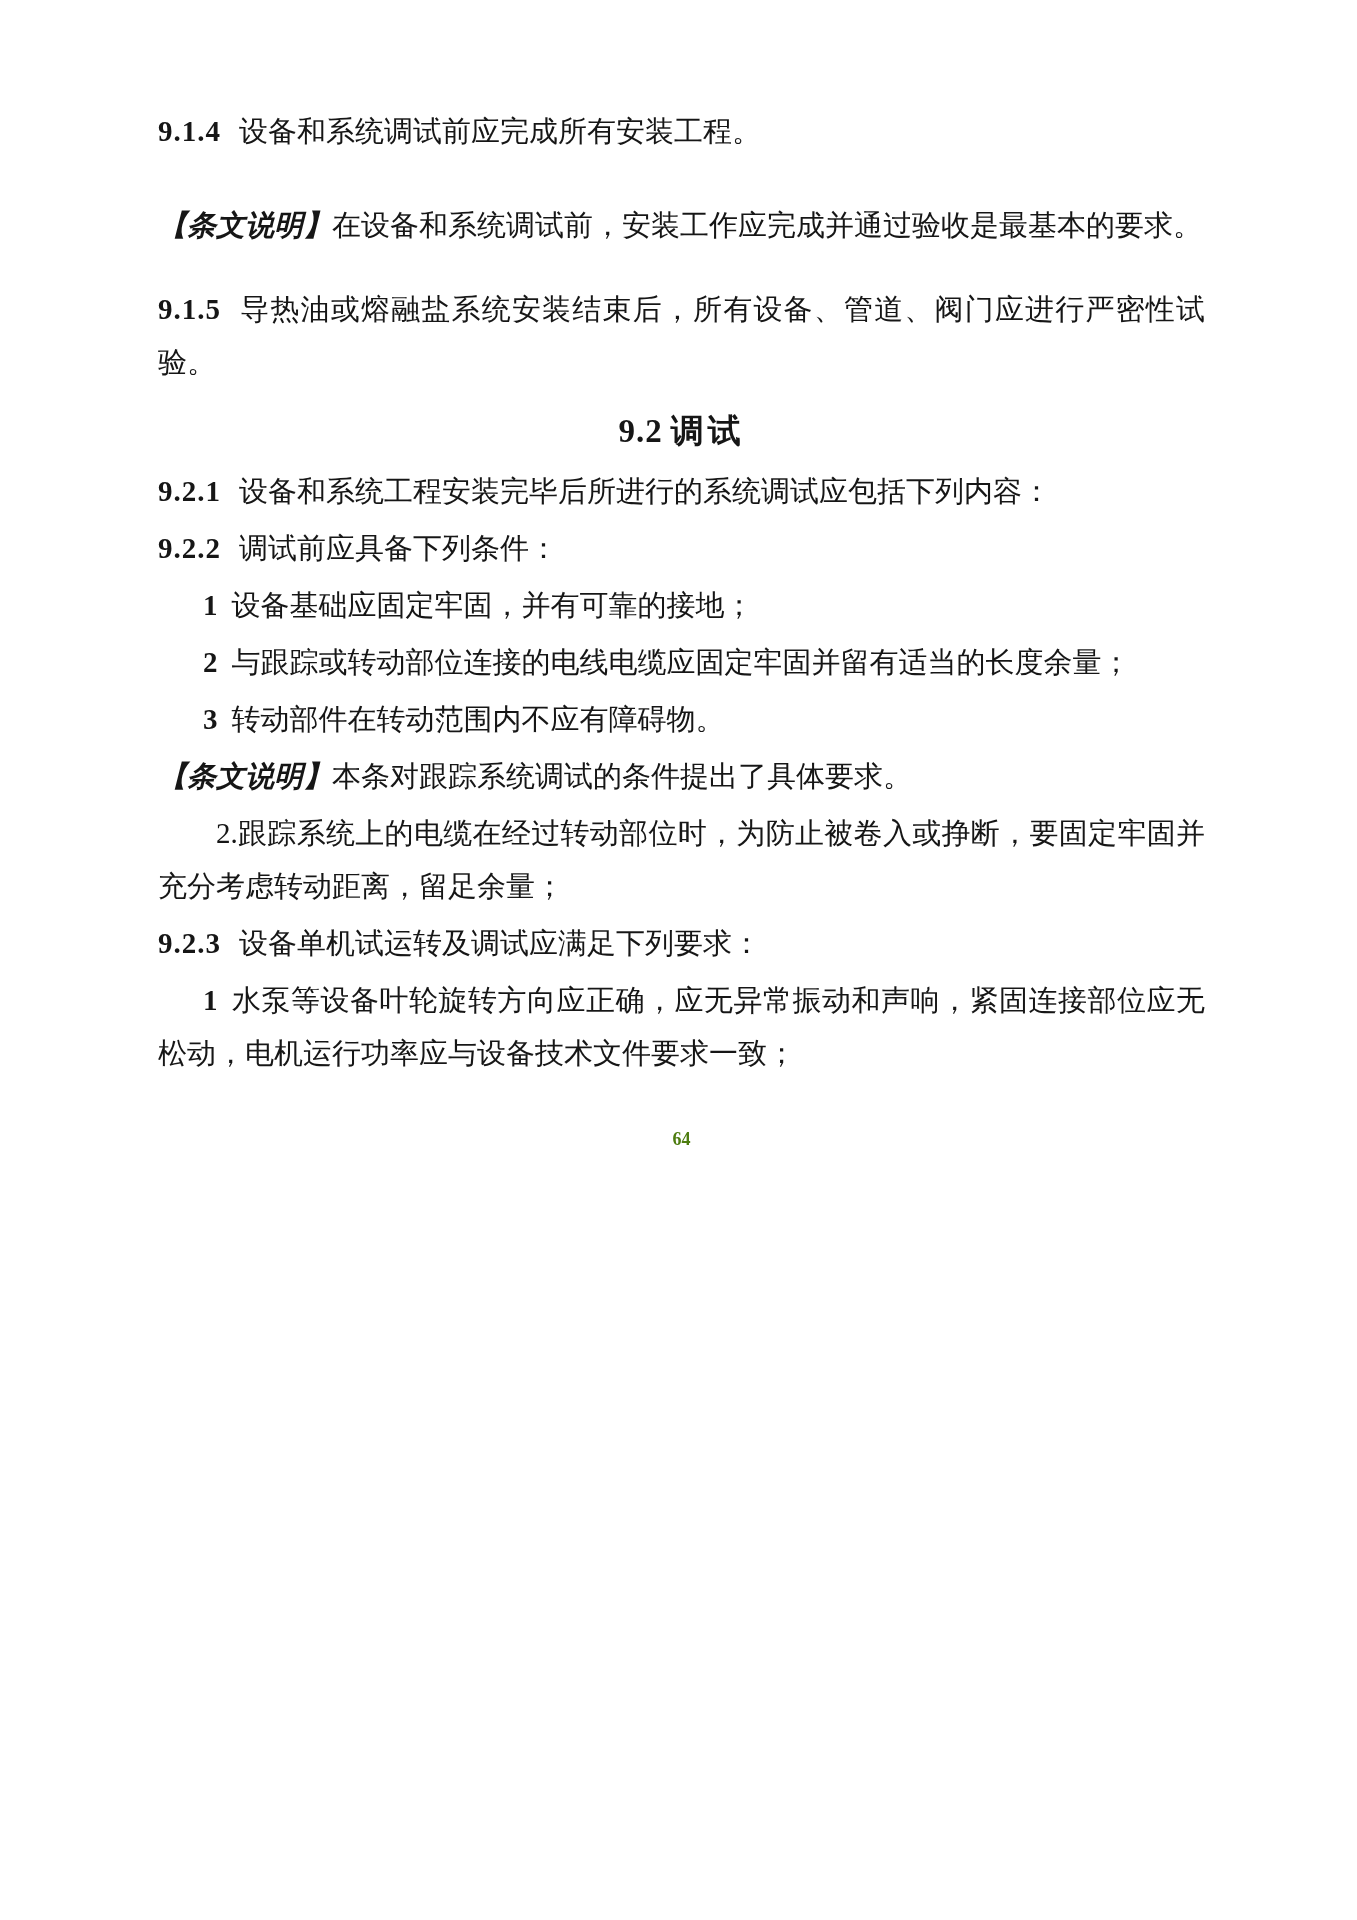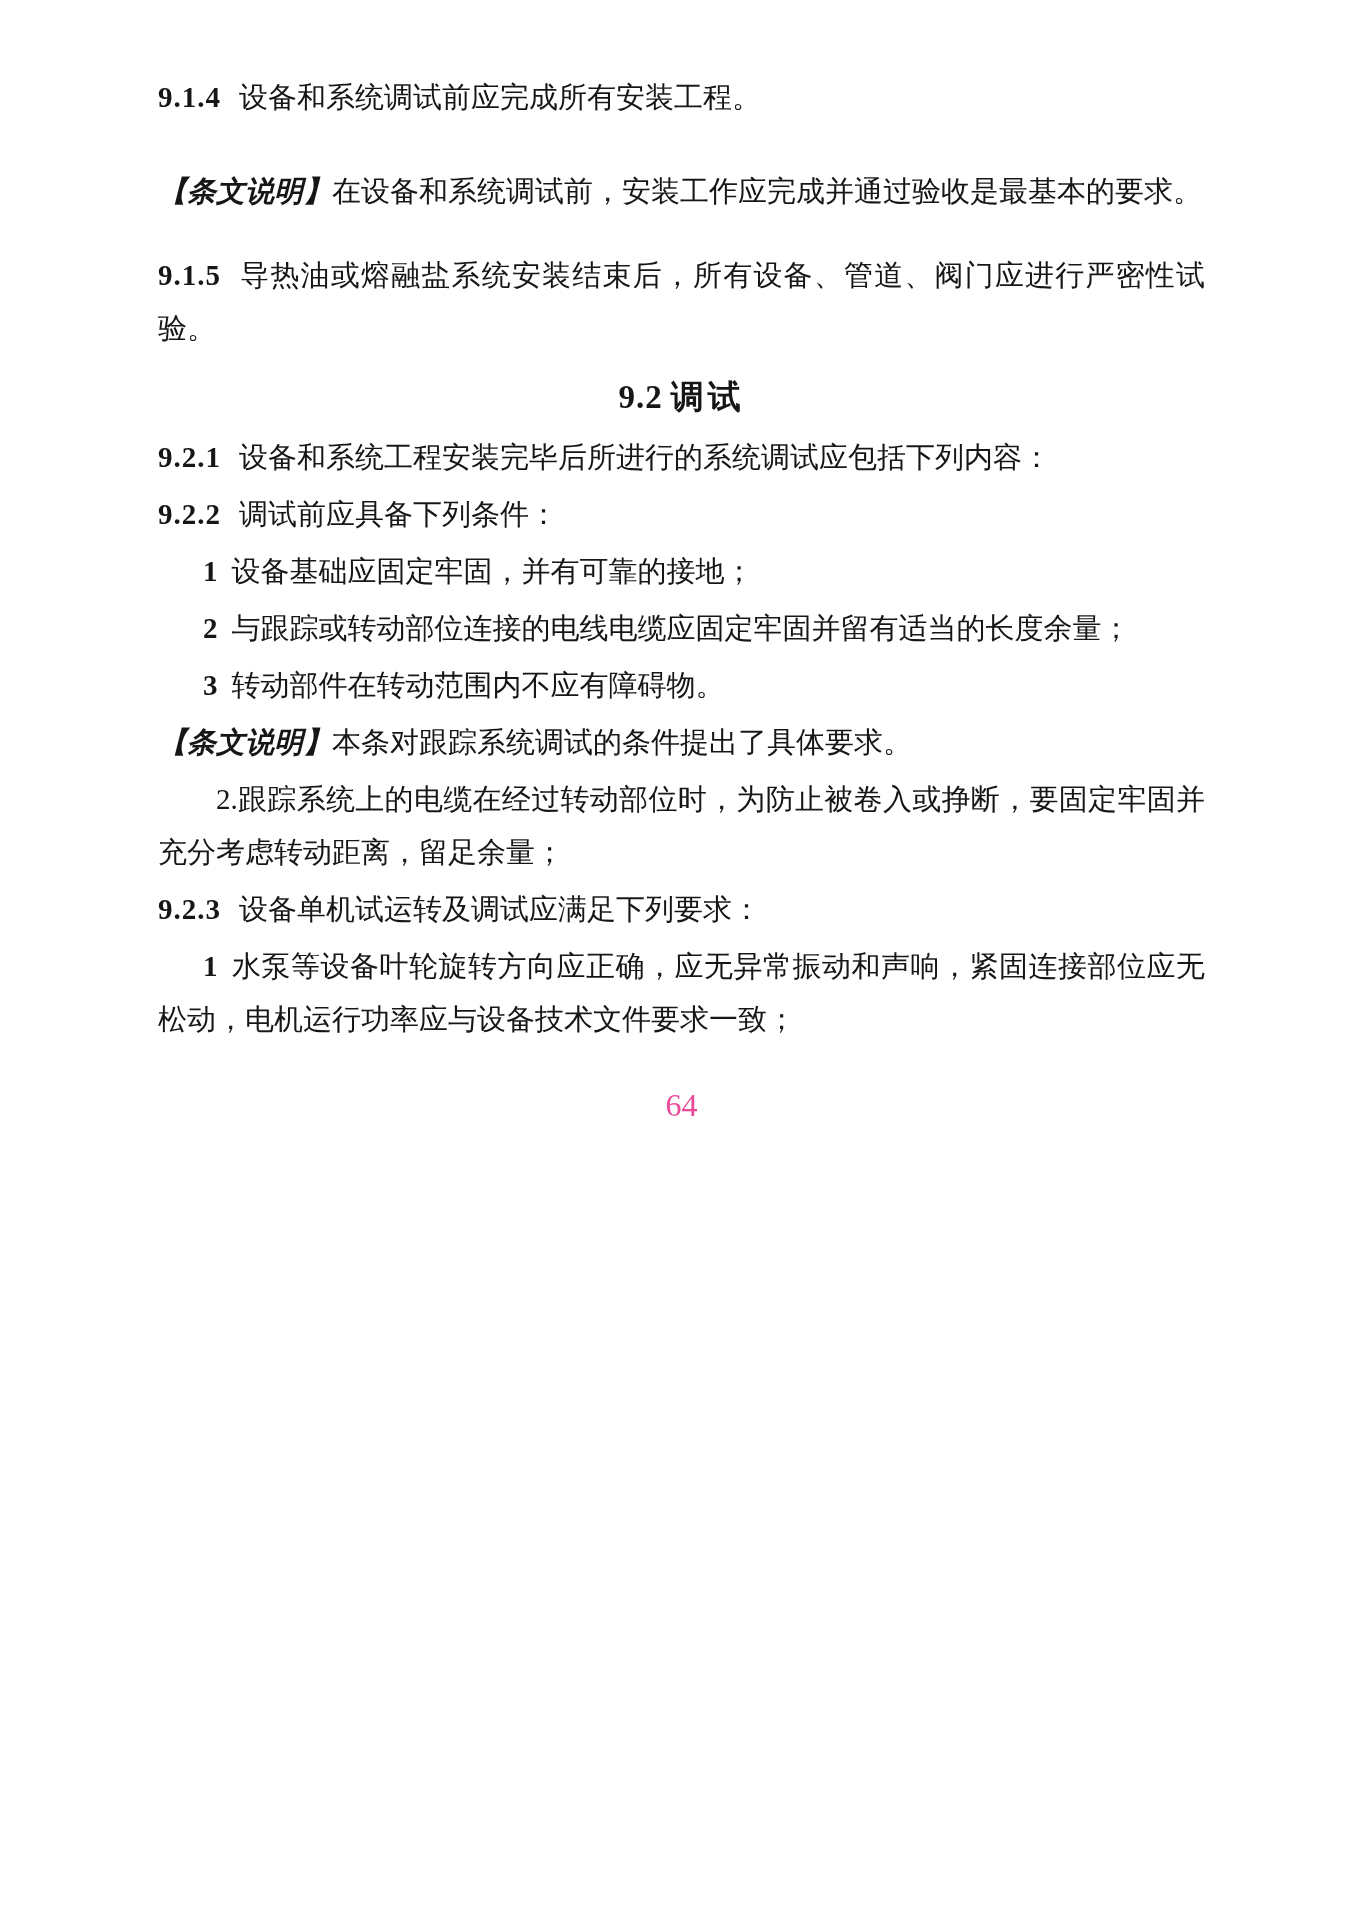--- a/index.html
+++ b/index.html
@@ -2,21 +2,21 @@
 <html><head>
 <meta charset="utf-8">
 <style>
   html, body { margin: 0; padding: 0; background: #ffffff; }
   .page {
     position: relative;
     width: 1332px;
     height: 1920px;
     box-sizing: border-box;
     background: #ffffff;
-    padding: 71px 127px 0 158px;
+    padding: 105px 127px 0 158px;
     font-family: "Liberation Serif", "DejaVu Serif", serif;
     font-size: 29px;
     line-height: 53px;
     color: #161616;
     overflow: hidden;
   }
   p { margin: 0 0 4px 0; }
   .sp-after-lg { margin-bottom: 41px; }
   .sp-after-md { margin-bottom: 31px; }
 
@@ -52,23 +52,24 @@
     font-weight: bold;
     font-family: "Liberation Sans", "DejaVu Sans", sans-serif;
     font-style: italic;
   }
 
   .subpara { text-indent: 58px; text-align: justify; }
 
   .footer {
     text-align: center;
     margin-top: 33px;
-    font-size: 32px;
+    font-size: 18px;
     line-height: 53px;
-    color: #ec4899;
+    color: #4d7c0f;
+    font-weight: bold;
   }
 </style>
 </head>
 <body>
 
 <div class="page">
 
   <p class="clause sp-after-lg">
     <span class="num">9.1.4</span><span>设备和系统调试前应完成所有安装工程。</span>
   </p>

